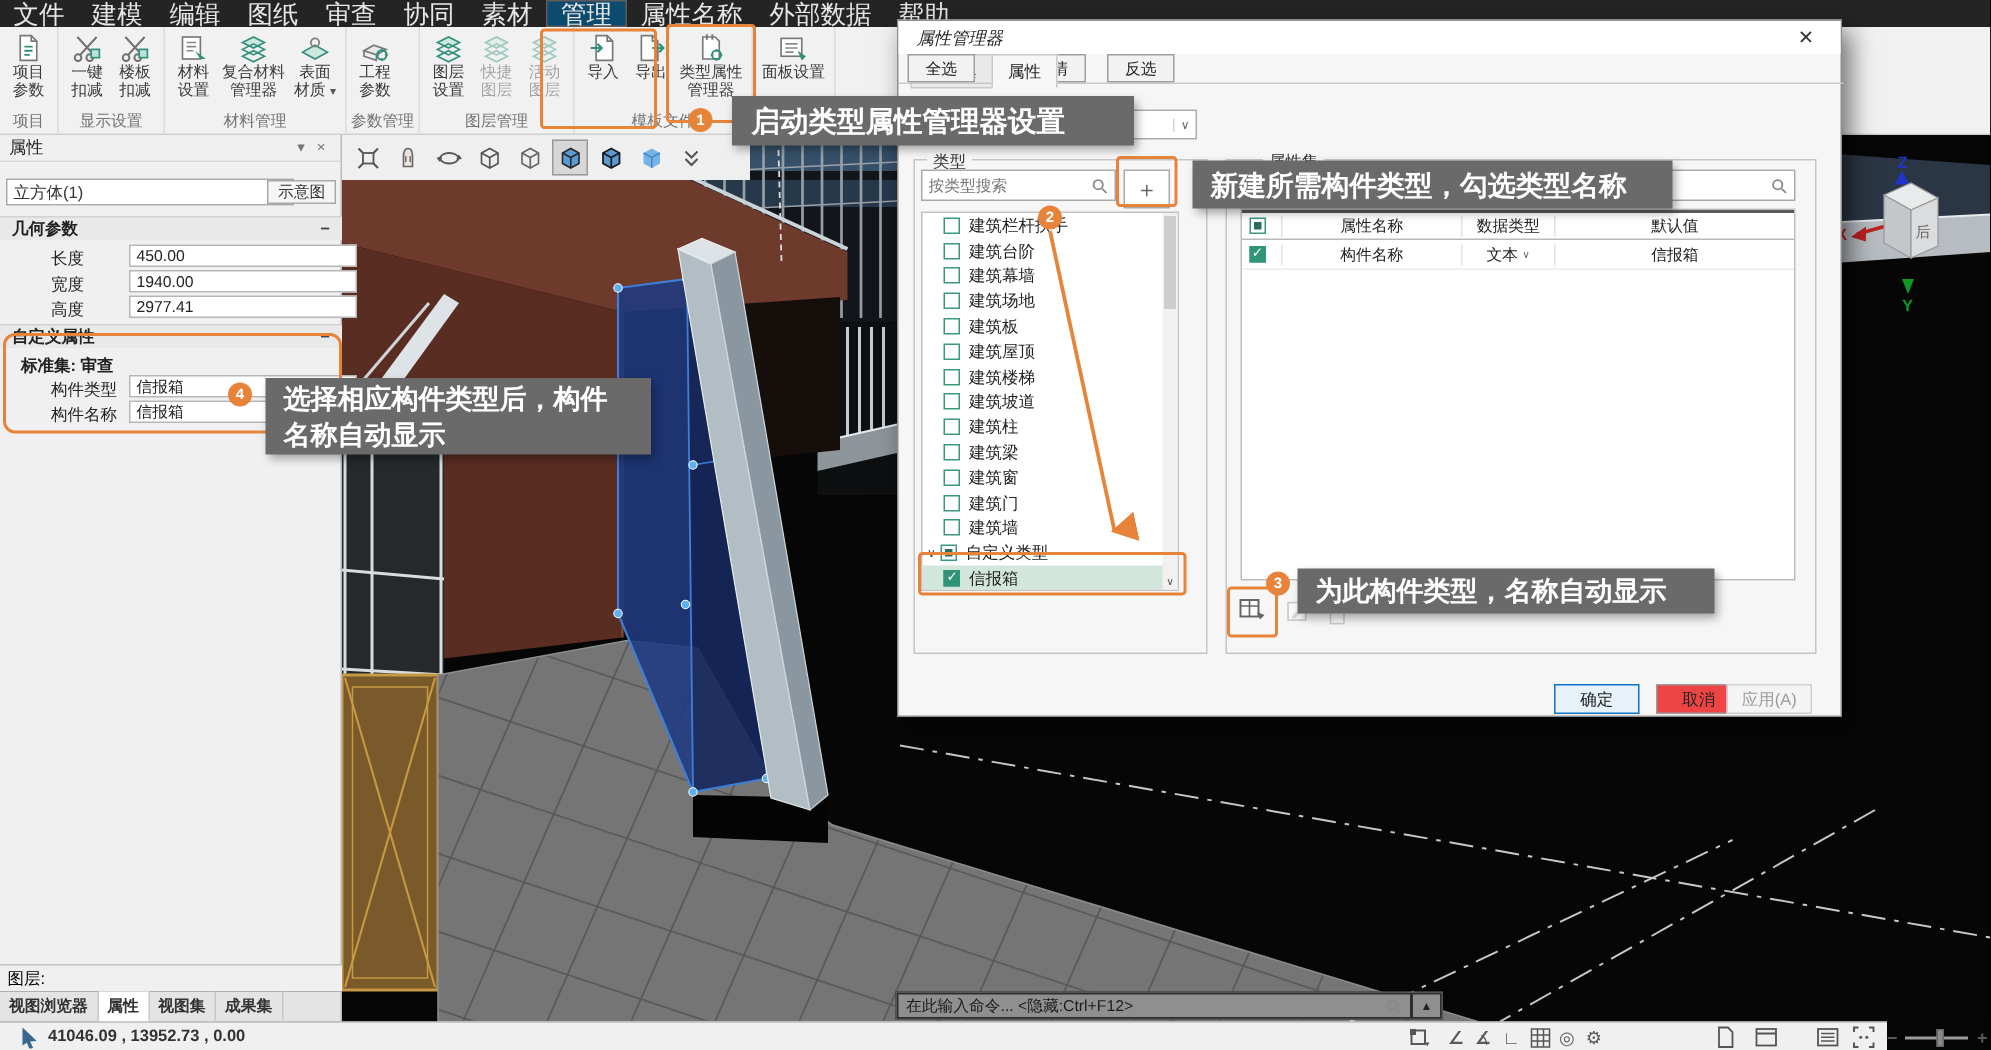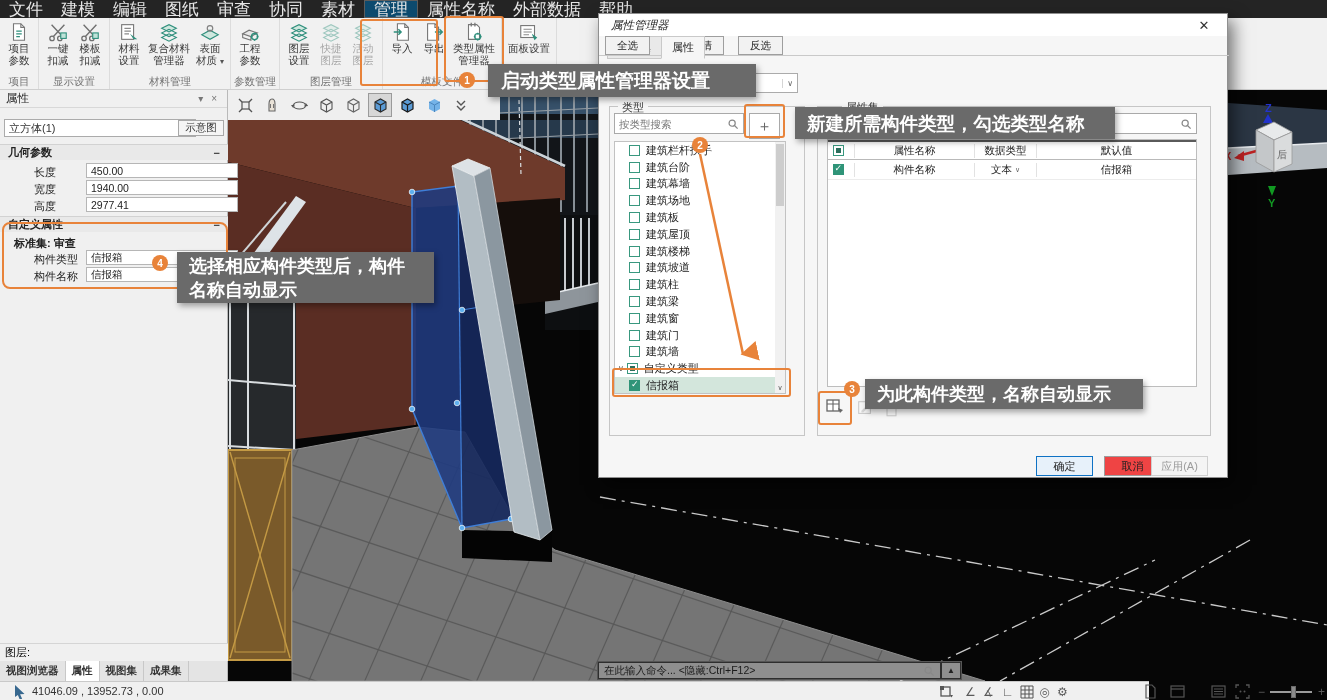--- a/index.html
+++ b/index.html
@@ -44,21 +44,21 @@
   .pinput { position:absolute; left:86px; width:152px; height:15px; background:#fff; border:1px solid #b6b6b6; font-size:10.5px; padding:0 4px; display:flex; align-items:center; color:#222; }
   .pinput .sp { flex:1; }
   .pinput .dd { width:11px; height:13px; border-left:1px solid #b6b6b6; display:flex; align-items:center; justify-content:center; font-size:7px; color:#444; margin-right:-4px; }
   .std-row { position:absolute; left:14px; font-weight:bold; font-size:11px; }
   #layer-row { position:absolute; left:0; top:643px; width:228px; height:18px; background:#f0f0f0; border-top:1px solid #d5d5d5; z-index:3; font-size:11px; display:flex; align-items:center; padding:0 5px; }
   #panel-tabs { position:absolute; left:0; top:661px; width:228px; height:20px; background:#e4e4e4; display:flex; z-index:3; border-right:1px solid #b9b9b9; }
   .ptab { font-size:10.5px; color:#333; padding:3px 6px; border-right:1px solid #c8c8c8; display:flex; align-items:center;font-weight:bold; }
   .ptab.active { background:#fff; font-weight:bold; }
 
   
-  #statusbar { position:absolute; left:0; top:681px; width:1149px; height:19px; background:#f0f0f0; border-top:1px solid #c9c9c9; z-index:3; font-size:11px; color:#333; }
+  #statusbar { position:absolute; left:0; top:681px; width:1258px; height:19px; background:#f0f0f0; border-top:1px solid #c9c9c9; z-index:3; font-size:11px; color:#333;font-weight:bold; }
   #coords { position:absolute; left:32px; top:3px; }
   #cursor-ico { position:absolute; left:14px; top:2px; }
   .sb-ic { position:absolute; top:1px; width:17px; height:17px; display:flex; align-items:center; justify-content:center; color:#5a5a5a; font-size:12px; }
   #zoom-track { position:absolute; left:1270px; top:9px; width:42px; height:2px; background:#9a9a9a; }
   #zoom-thumb { position:absolute; left:1291px; top:4px; width:5px; height:12px; background:#8a8a8a; border:1px solid #6a6a6a; }
 
   
   #cmdbar { position:absolute; left:597px; top:661px; width:365px; height:19px; background:#2e2e2e; border:1px solid #555; display:flex; align-items:center; padding:1px; z-index:4; }
   #cmd-input { flex:1; height:15px; background:#8f8f8f; color:#1c1c1c; font-size:10.5px; display:flex; align-items:center; padding:0 5px; }
   #cmd-input .sp { flex:1; }

